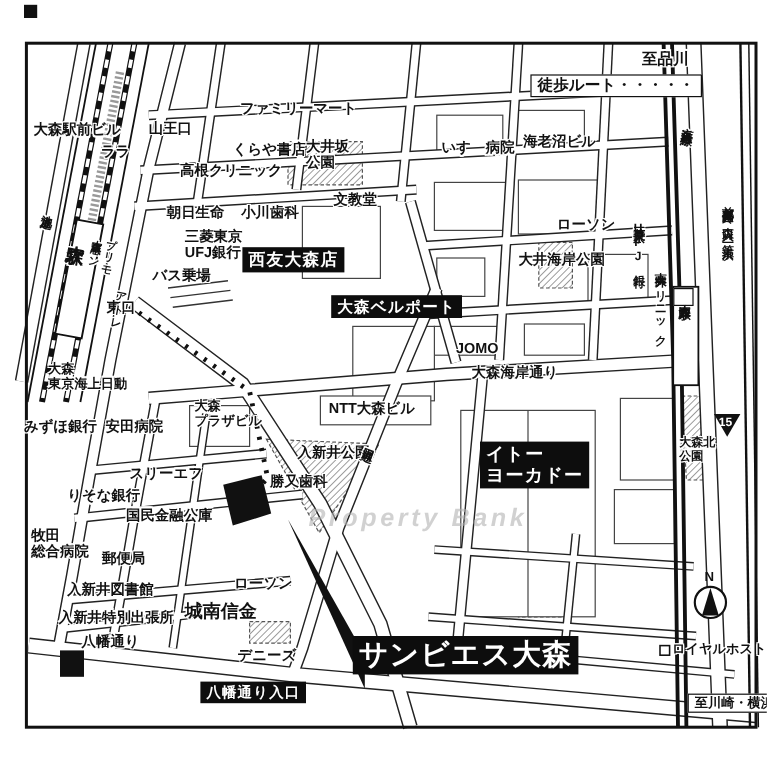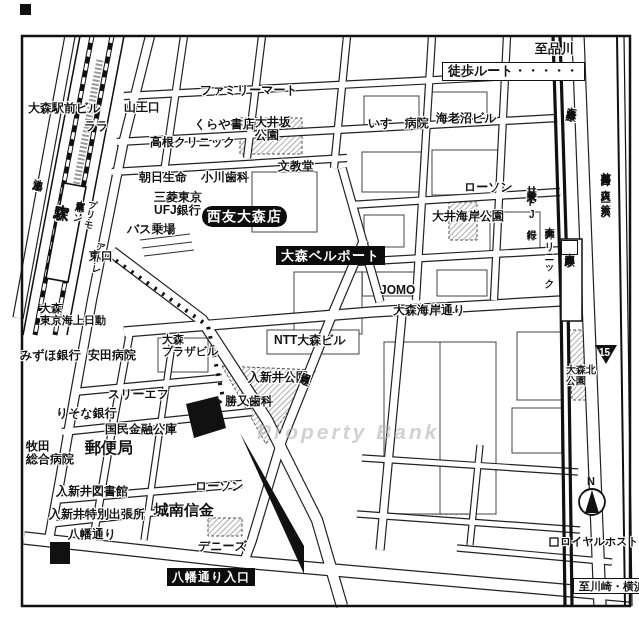--- a/index.html
+++ b/index.html
@@ -180,21 +180,21 @@
       <div class="lbl " style="left: 312px; top: 117px; font-size: 12px; padding-left: 44px;">いすゞ病院</div>
       <div class="lbl " style="left: 412px; top: 112px; font-size: 12px; padding-left: 12px;">海老沼ビル</div>
       <div class="lbl " style="left: 138px; top: 136px; font-size: 12px;">高根クリニック</div>
       <div class="lbl " style="left: 266px; top: 160px; font-size: 12px;">文教堂</div>
       <div class="lbl " style="left: 127px; top: 171px; font-size: 12px;">朝日生命</div>
       <div class="lbl " style="left: 189px; top: 171px; font-size: 12px;">小川歯科</div>
       <div class="lbl " style="left: 142px; top: 191px; font-size: 12px;">三菱東京
 UFJ銀行</div>
       <div class="lbl " style="left: 115px; top: 223px; font-size: 12px;">バス乗場</div>
       <div class="lbl " style="left: 77px; top: 250px; font-size: 12px;">東口</div>
-      <div class="lbl bb" style="left: 190px; top: 206px; font-size: 14px; border-radius: 10px;">西友大森店</div>
+      <div class="lbl bb" style="left: 190px; top: 206px; font-size: 14px;">西友大森店</div>
       <div class="lbl bb" style="left: 264px; top: 246px; font-size: 13px;">大森ベルポート</div>
       <div class="lbl " style="left: 452px; top: 181px; font-size: 12px;">ローソン</div>
       <div class="lbl " style="left: 420px; top: 210px; font-size: 12px;">大井海岸公園</div>
       <div class="lbl v" style="left: 514px; top: 181px; font-size: 10px;">三菱東京UFJ銀行</div>
       <div class="lbl v" style="left: 532px; top: 219px; font-size: 10px;">南大井クリニック</div>
       <div class="lbl v vb" style="left: 549px; top: 240px; font-size: 10px;">大森海岸駅</div>
       <div class="lbl v" style="left: 556px; top: 98px; font-size: 10px; transform: rotate(8deg); transform-origin: left top;">京浜急行本線</div>
       <div class="lbl v" style="left: 588px; top: 164px; font-size: 10px;">首都高速鈴ヶ森入口　第一京浜</div>
       <div class="lbl " style="left: 554px; top: 364px; font-size: 10px;">大森北
 公園</div>
@@ -203,33 +203,36 @@
       <div class="lbl " style="left: 262px; top: 334px; font-size: 12px;">NTT大森ビル</div>
       <div class="lbl " style="left: 150px; top: 333px; font-size: 11px;">大森
 プラザビル</div>
       <div class="lbl " style="left: 28px; top: 302px; font-size: 11px;">大森
 東京海上日動</div>
       <div class="lbl " style="left: 8px; top: 349px; font-size: 12px;">みずほ銀行</div>
       <div class="lbl " style="left: 76px; top: 349px; font-size: 12px;">安田病院</div>
       <div class="lbl " style="left: 236px; top: 371px; font-size: 12px;">入新井公園</div>
       <div class="lbl " style="left: 213px; top: 395px; font-size: 12px;">勝又歯科</div>
       <div class="lbl v" style="left: 293px; top: 364px; font-size: 10px; transform: rotate(20deg); transform-origin: left top;">沢田通り</div>
+      <div class="lbl bb" style="left: 388px; top: 368px; font-size: 15px;">イトー
+ヨーカドー</div>
       <div class="lbl " style="left: 96px; top: 388px; font-size: 12px;">スリーエフ</div>
       <div class="lbl " style="left: 44px; top: 407px; font-size: 12px;">りそな銀行</div>
       <div class="lbl " style="left: 93px; top: 423px; font-size: 12px; text-align: right;">国民金融公庫</div>
       <div class="lbl " style="left: 14px; top: 440px; font-size: 12px;">牧田
 総合病院</div>
-      <div class="lbl " style="left: 73px; top: 439px; font-size: 16px;">郵便局</div>
+      <div class="lbl " style="left: 73px; top: 459px; font-size: 12px;">郵便局</div>
       <div class="lbl " style="left: 44px; top: 485px; font-size: 12px;">入新井図書館</div>
       <div class="lbl " style="left: 37px; top: 508px; font-size: 12px;">入新井特別出張所</div>
       <div class="lbl " style="left: 56px; top: 528px; font-size: 12px;">八幡通り</div>
       <div class="lbl " style="left: 142px; top: 502px; font-size: 15px;">城南信金</div>
       <div class="lbl " style="left: 183px; top: 480px; font-size: 12px;">ローソン</div>
       <div class="lbl " style="left: 186px; top: 540px; font-size: 12px;">デニーズ</div>
       <div class="lbl bb" style="left: 155px; top: 568px; font-size: 12px;">八幡通り入口</div>
+      <div class="lbl bb" style="left: 282px; top: 530px; font-size: 24px;">サンビエス大森</div>
       <div class="lbl " style="left: 548px; top: 535px; font-size: 11px;">ロイヤルホスト</div>
       <div class="lbl wb" style="left: 561px; top: 578px; font-size: 11px;">至川崎・横浜</div>
       <div class="lbl v" style="left: 23px; top: 170px; font-size: 10px; transform: rotate(11deg); transform-origin: left top;">池上通り</div>
       <div class="lbl v" style="left: 45px; top: 191px; font-size: 15px; transform: rotate(11deg); transform-origin: left top;">大森駅</div>
       <div class="lbl v" style="left: 78px; top: 192px; font-size: 9px; transform: rotate(11deg); transform-origin: left top;">プリモ</div>
       <div class="lbl v" style="left: 66px; top: 192px; font-size: 9px; transform: rotate(11deg); transform-origin: left top;">大森東急イン</div>
       <div class="lbl v" style="left: 86px; top: 236px; font-size: 9px; transform: rotate(11deg); transform-origin: left top;">アトレ</div>
       <div class="lbl badge" style="left: 587px; top: 347px; font-size: 10px;">15</div>
       <div class="lbl compass-n" style="left: 575px; top: 475px; font-size: 11px;">N</div>
       <div class="lbl wm" style="left: 245px; top: 420px; font-size: 21px;">Property Bank</div>

